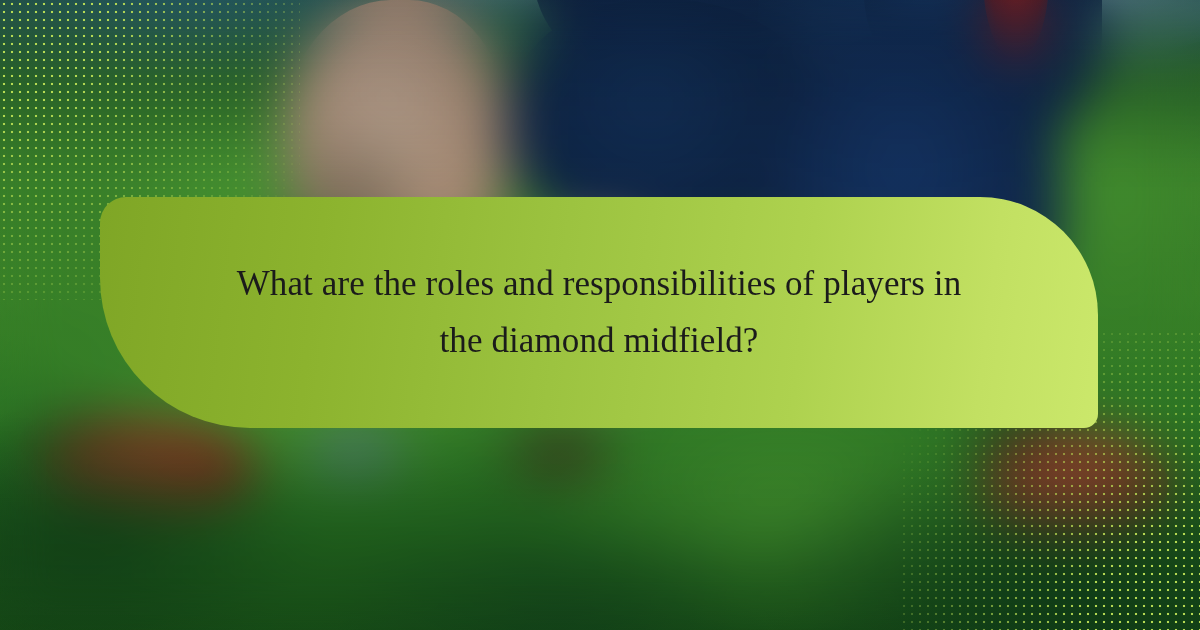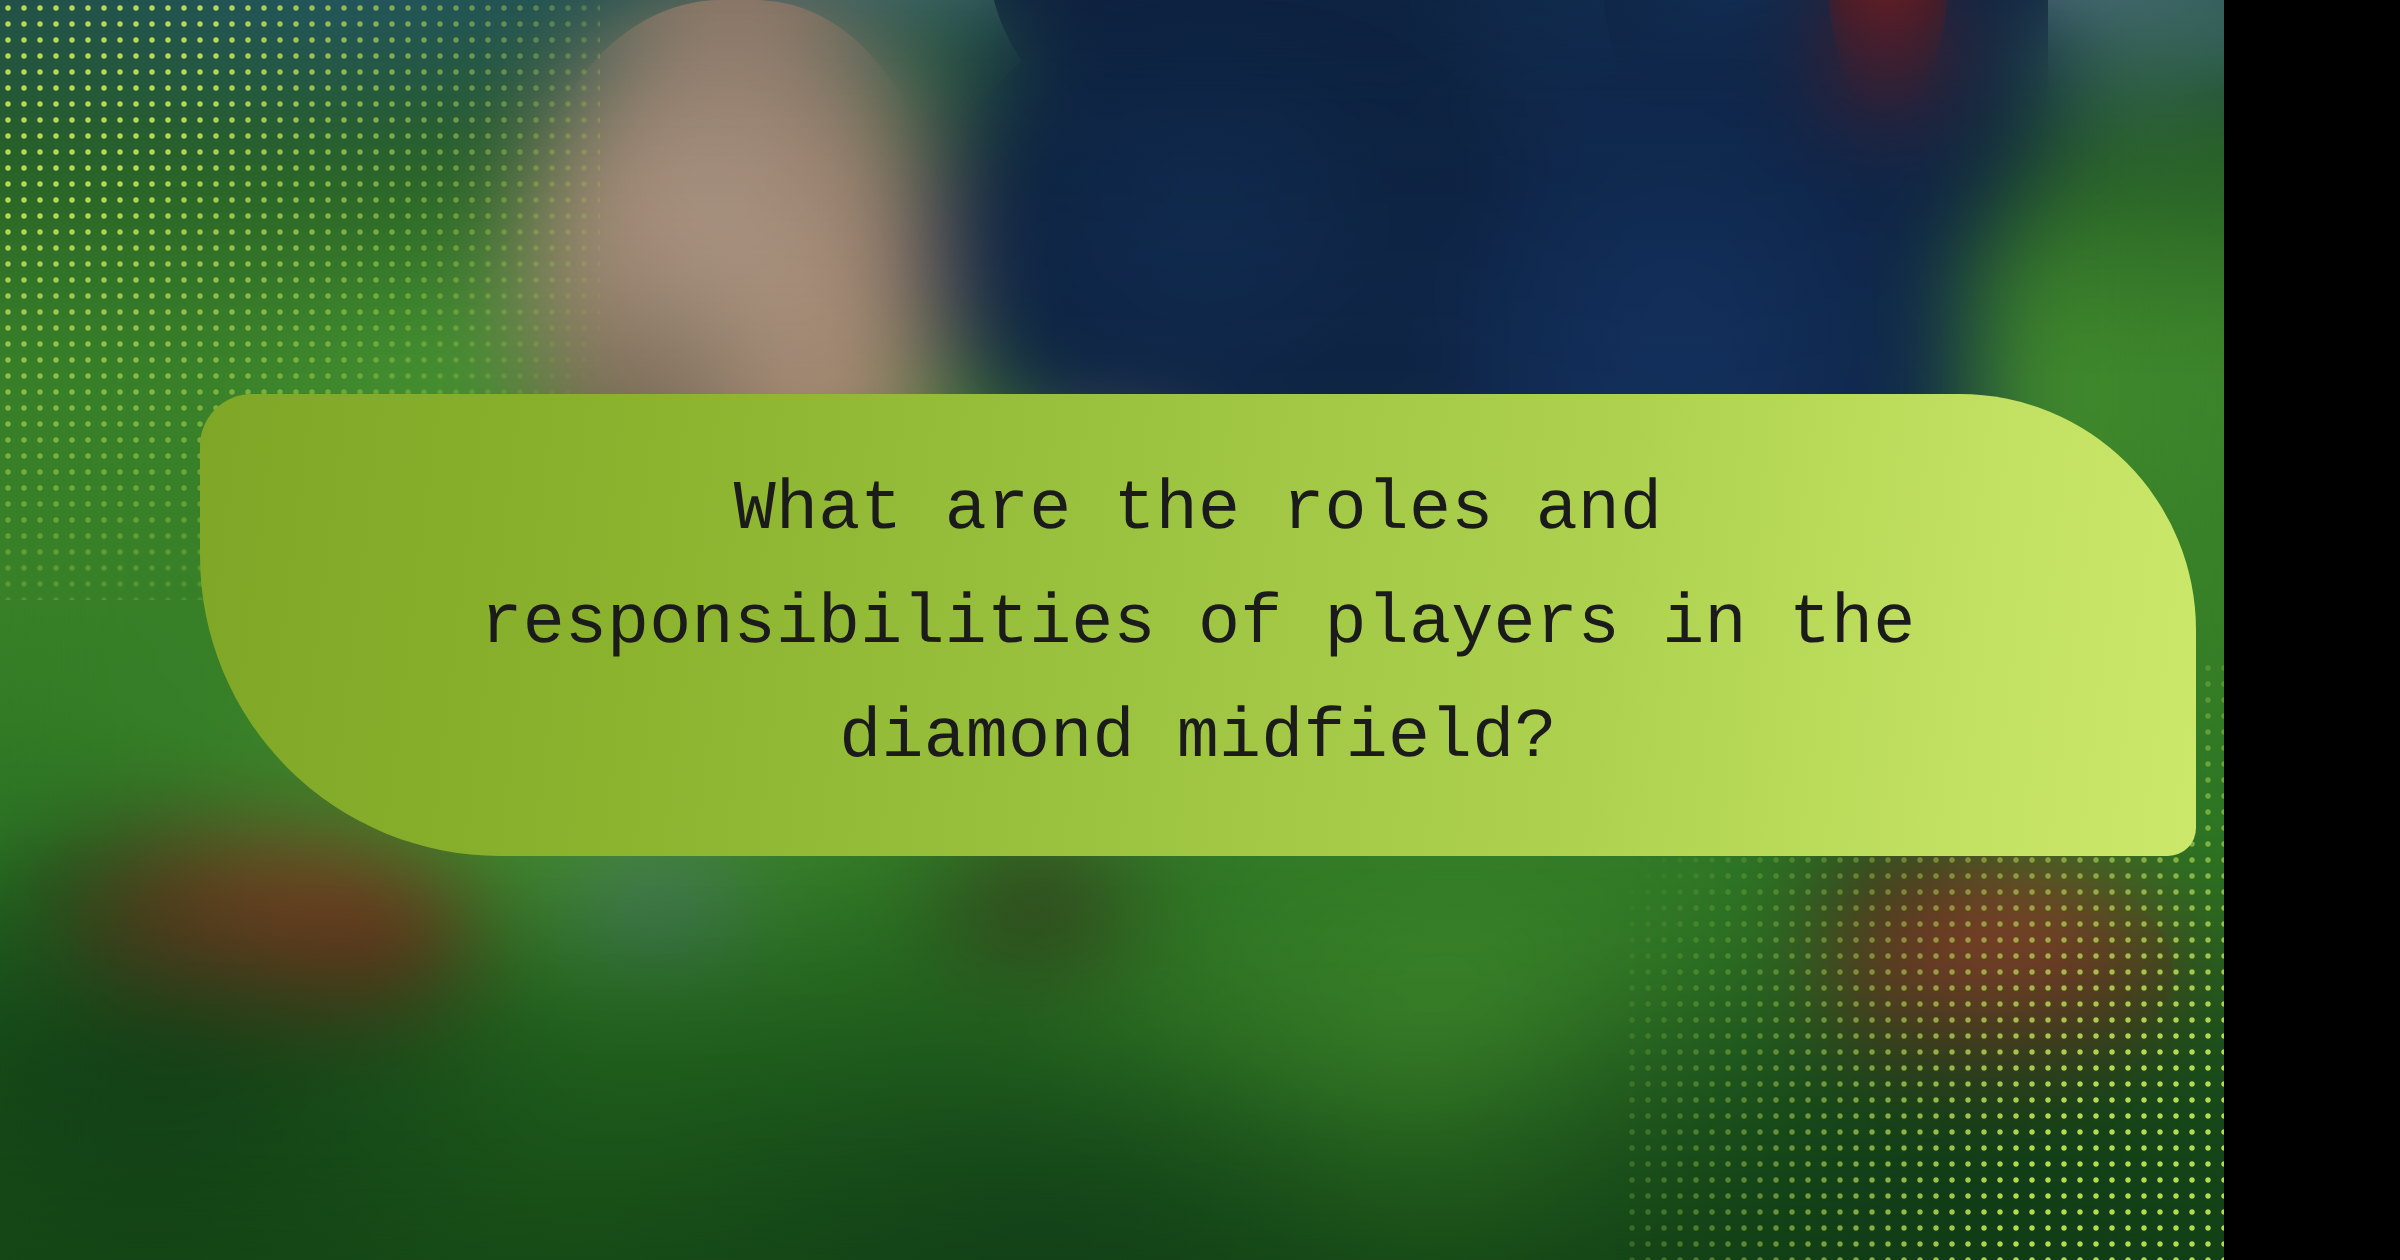--- a/index.html
+++ b/index.html
@@ -3,24 +3,24 @@
 <meta charset="utf-8">
 <title>Question Card</title>
 <style>
   html, body {
     margin: 0;
     padding: 0;
     background: #000;
   }
   .card {
     position: relative;
-    width: 1112px;
+    width: 1200px;
     height: 630px;
     overflow: hidden;
-    font-family: Liberation Mono, monospace;
+    font-family: Liberation Serif, serif;
   }
 
   
   .photo {
     position: absolute;
     inset: -60px;
     background-color: #2f7a24;
     overflow: hidden;
   }
   .photo > i {

